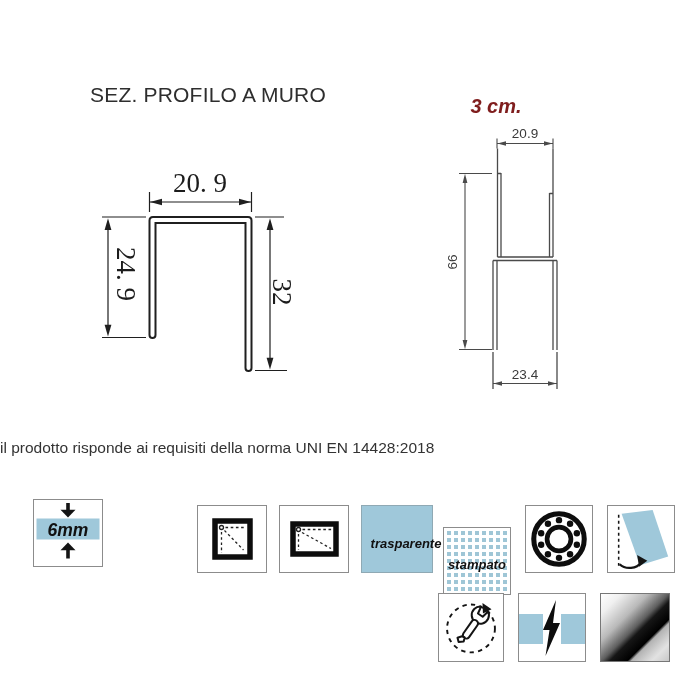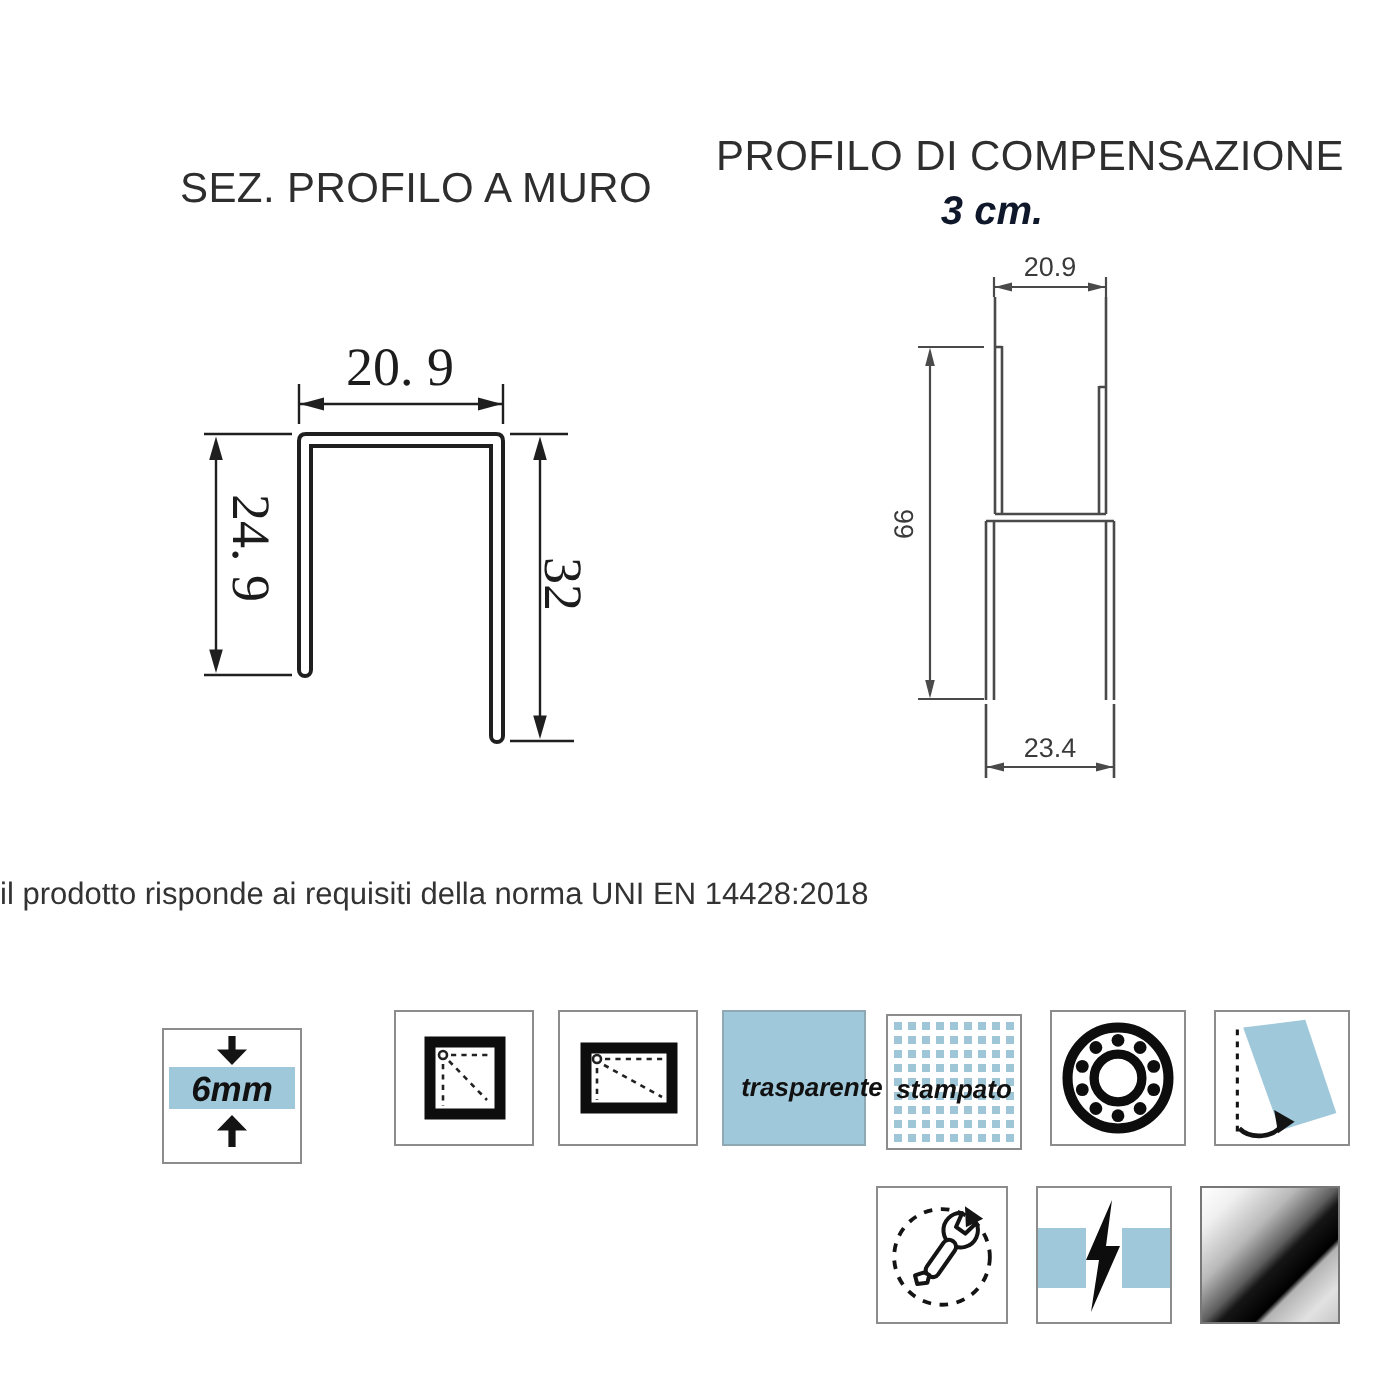--- a/index.html
+++ b/index.html
@@ -1,40 +1,39 @@
 <!DOCTYPE html>
 <html><head>
 <meta charset="utf-8">
 <style>
   html,body{margin:0;padding:0;background:#fff;}
   .page{position:relative;width:700px;height:700px;background:#ffffff;
         font-family:"Liberation Sans",sans-serif;overflow:hidden;color:#2b2b2b;}
   .abs{position:absolute;}
   .title{font-size:21px;font-weight:400;letter-spacing:.2px;color:#2e2e2e;text-align:center;white-space:nowrap;}
-  .subtitle{font-size:20px;font-weight:700;font-style:italic;color:#0f172a;text-align:center;}
+  .subtitle{font-size:20px;font-weight:700;font-style:italic;color:#7f1d1d;text-align:center;}
   .compliance{font-size:15.5px;color:#333;text-align:left;}
   .ic{position:absolute;width:70px;height:68px;background:#fff;border:1px solid #8c8c8c;
       box-sizing:border-box;display:flex;align-items:center;justify-content:center;}
   .ic svg{display:block;}
   .lbl-it{font-style:italic;font-weight:600;font-size:13px;color:#111;}
   .chrome{background:linear-gradient(135deg,#ffffff 0%,#f0f0f0 15%,#b9b9b9 35%,#5e5e5e 50%,
           #161616 56%,#000 69%,#b3b3b3 72%,#e2e2e2 87%,#c8c8c8 100%);border:1px solid #777;}
   .stamp-bg{background-image:
       linear-gradient(#ffffff 0 3px, transparent 3px 7px),
       linear-gradient(90deg,#ffffff 0 3px, transparent 3px 7px),
       linear-gradient(#9fc6d6,#9fc6d6);
       background-size:7px 7px,7px 7px,auto;}
 </style>
 </head>
 <body>
 
 <div class="page">
 
   <div class="abs title" style="left:90px;top:83px;width:190px;">SEZ. PROFILO A MURO</div>
-  <div class="abs title" style="left:358px;top:67px;width:282px;">PROFILO DI COMPENSAZIONE</div>
   <div class="abs subtitle" style="left:446px;top:95px;width:100px;">3 cm.</div>
 
   <svg class="abs" style="left:95px;top:160px;" width="205" height="222" viewBox="95 160 205 222">
 
     <g stroke="#1f1f1f" stroke-width="2" fill="none">
       <path d="M149.5,335 L149.5,220.5 Q149.5,217 153,217 L248,217 Q251.5,217 251.5,220.5
                L251.5,368 A3,3 0 0 1 245.5,368 L245.5,223 L155.5,223 L155.5,335
                A3,3 0 0 1 149.5,335 Z"></path>
     </g>
 
@@ -89,21 +88,21 @@
       <polygon points="556.7,383.5 548,381.3 548,385.7" stroke="none"></polygon>
     </g>
 
     <text x="525" y="133.5" dy="0.35em" text-anchor="middle" font-size="13.5" fill="#3a3a3a">20.9</text>
     <text x="452" y="262" dy="0.35em" text-anchor="middle" transform="rotate(-90 452 262)" font-size="13.5" fill="#3a3a3a">66</text>
     <text x="525" y="374" dy="0.35em" text-anchor="middle" font-size="13.5" fill="#3a3a3a">23.4</text>
   </svg>
 
   <div class="abs compliance" style="left:0;top:439px;width:664px;">il prodotto risponde ai requisiti della norma UNI EN 14428:2018</div>
 
-  <div class="ic" style="left:33px;top:514px;margin-left:48px;">
+  <div class="ic" style="left:33px;top:499px;">
     <svg width="68" height="66" viewBox="0 0 68 66">
       <rect x="2.5" y="18.5" width="63" height="21" fill="#9fc8da"></rect>
       <g fill="#141414">
         <rect x="32.2" y="3" width="3.6" height="8"></rect>
         <polygon points="34,17.5 26.5,9.8 41.5,9.8"></polygon>
       </g>
       <g fill="#141414">
         <polygon points="34,42.5 26.5,50.2 41.5,50.2"></polygon>
         <rect x="32.2" y="49.5" width="3.6" height="9"></rect>
       </g>
@@ -133,21 +132,21 @@
         <path d="M18.5,28 V44" stroke-dasharray="2.6 2.6"></path>
         <path d="M22,26.5 L51,42.5" stroke-dasharray="2.6 2.6"></path>
       </g>
     </svg>
   </div>
 
   <div class="ic" style="left:361px;top:505px;width:72px;background:#9fc8da;border-color:#8fa9b4;padding-left:18px;">
     <span class="lbl-it" style="margin-top:8px;">trasparente</span>
   </div>
 
-  <div class="ic stamp-bg" style="left:443px;top:507px;width:68px;">
+  <div class="ic stamp-bg" style="left:443px;top:527px;width:68px;">
     <span class="lbl-it" style="margin-top:6px;">stampato</span>
   </div>
 
   <div class="ic" style="left:525px;top:505px;width:68px;">
     <svg width="68" height="66" viewBox="0 0 68 66">
       <circle cx="34" cy="33" r="26" fill="none" stroke="#0d0d0d" stroke-width="5.2"></circle>
       <circle cx="34" cy="33" r="12.3" fill="none" stroke="#0d0d0d" stroke-width="4.8"></circle>
       <g fill="#0d0d0d">
         <circle cx="34" cy="13.6" r="3.3"></circle>
           <circle cx="45.4" cy="17.3" r="3.3"></circle>

